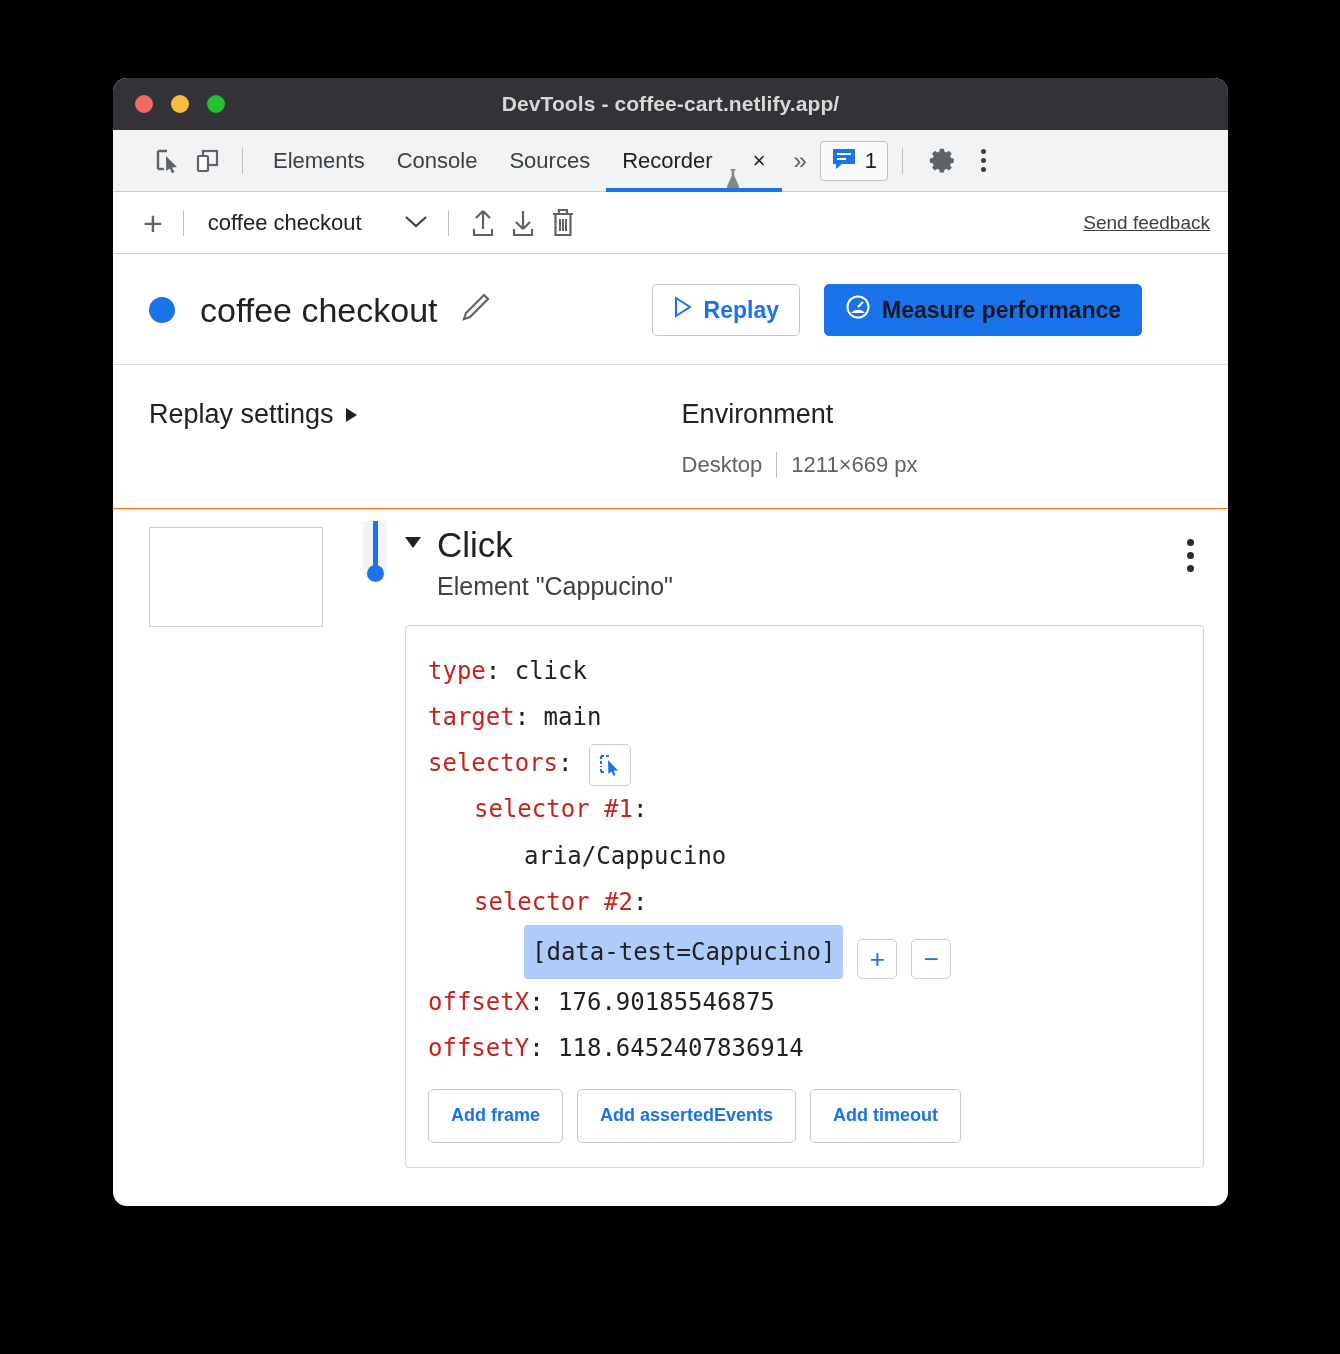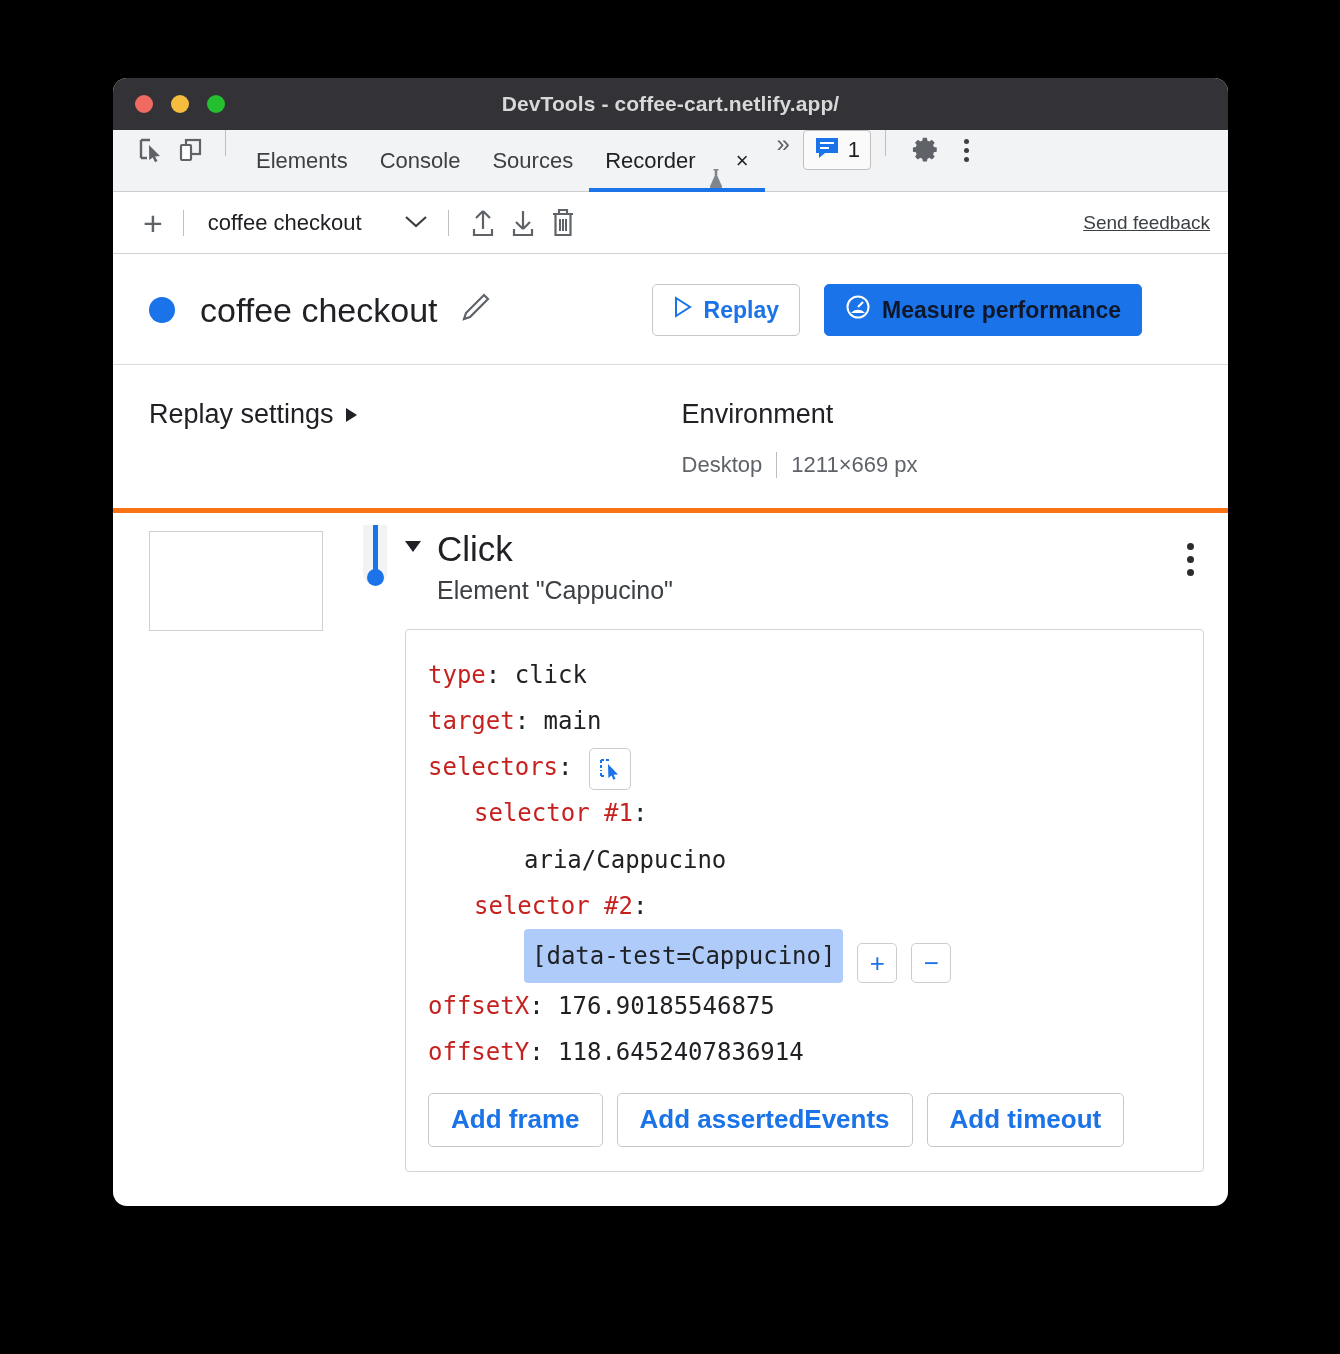--- a/index.html
+++ b/index.html
@@ -62,22 +62,22 @@
     letter-spacing: 0.1px;
   }
 
   
   .tabstrip {
     position: relative;
     height: 62px;
     background: #f2f3f4;
     border-bottom: 1px solid #cdcdcd;
     display: flex;
-    align-items: flex-start;
-    padding-left: 18px;
+    align-items: center;
+    padding-left: 35px;
     box-sizing: border-box;
   }
   .icon-btn {
     width: 40px; height: 40px;
     display: flex; align-items: center; justify-content: center;
     border-radius: 4px;
   }
   .vdiv {
     width: 1px;
     height: 26px;
@@ -231,21 +231,21 @@
     border-color: #1a73e8;
     color: #0f172a;
   }
   .btn-replay { margin-left: 160px; text-align: center; }
   .btn-measure { margin-left: 24px; }
 
   
   .settings {
     display: flex;
     padding: 34px 24px 30px 36px;
-    border-bottom: 5px solid #f97316;
+    border-bottom: 1px solid #f97316;
     box-sizing: border-box;
   }
   .settings-col { }
   .settings-col.env { margin-left: 325px; }
   .settings-title {
     font-size: 27px;
     color: #202124;
     display: flex;
     align-items: center;
     gap: 12px;
@@ -423,21 +423,21 @@
     display: flex;
     gap: 14px;
     padding: 18px 22px 0 22px;
   }
   .add-btn {
     border: 1px solid #c8c8c8;
     border-radius: 5px;
     background: #ffffff;
     color: #1a73e8;
     font-family: "Liberation Sans", sans-serif;
-    font-size: 26px;
+    font-size: 18px;
     font-weight: bold;
     height: 52px;
     padding: 0 22px;
     display: flex;
     align-items: center;
     white-space: nowrap;
   }
 </style>
 </head>
 <body>

